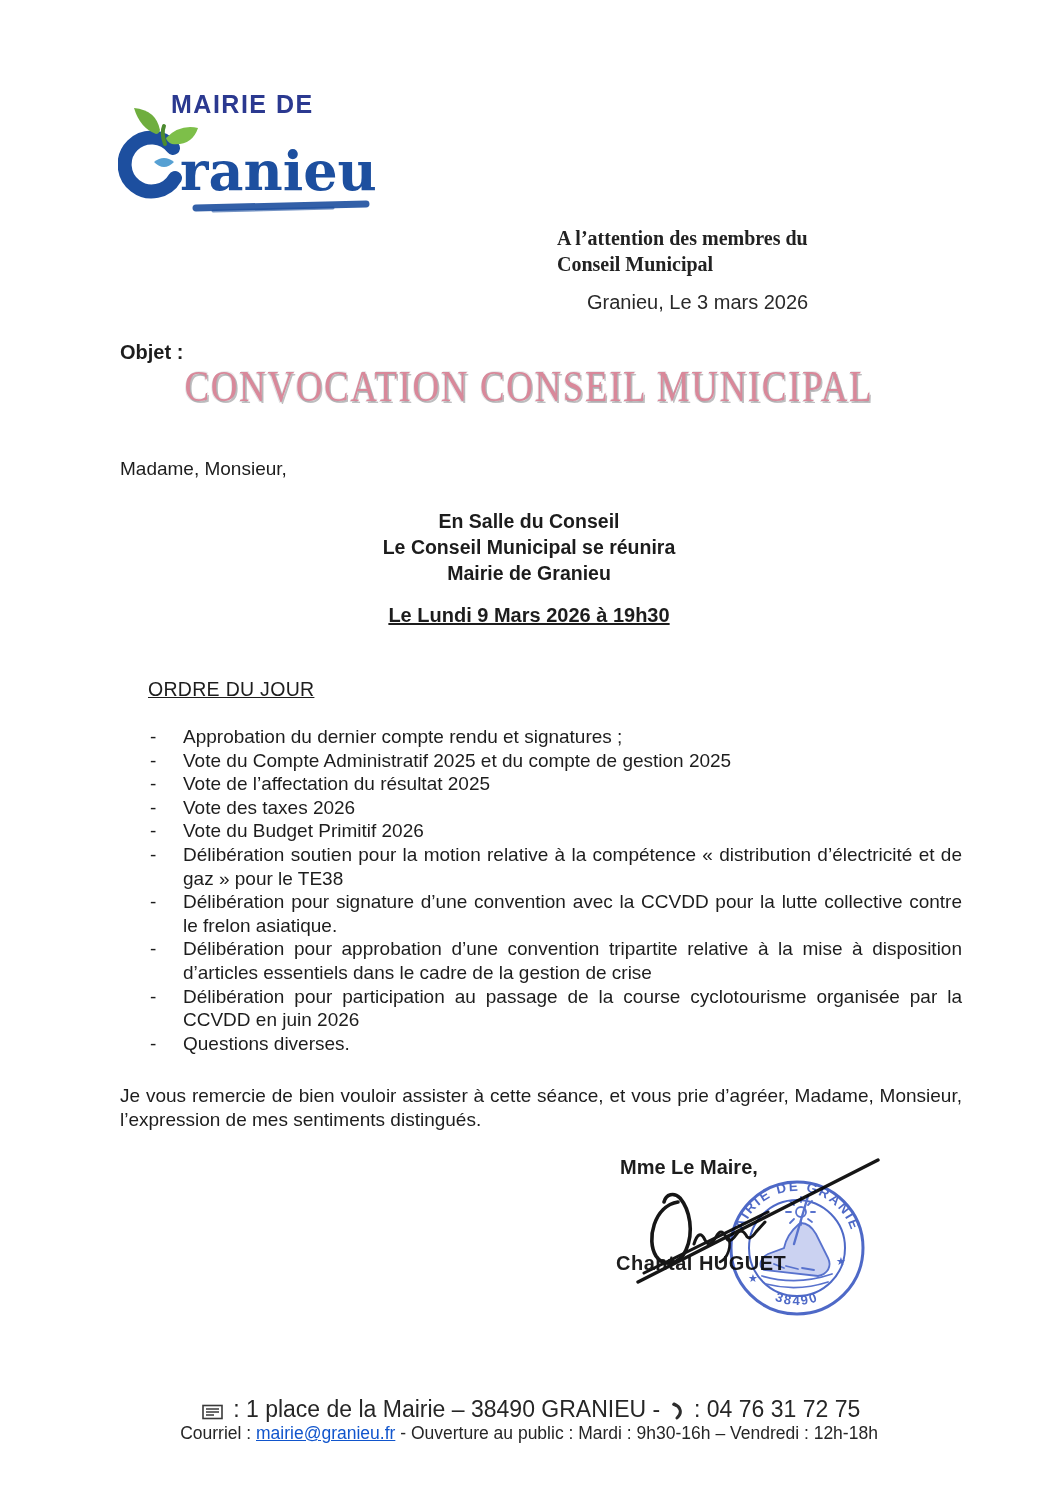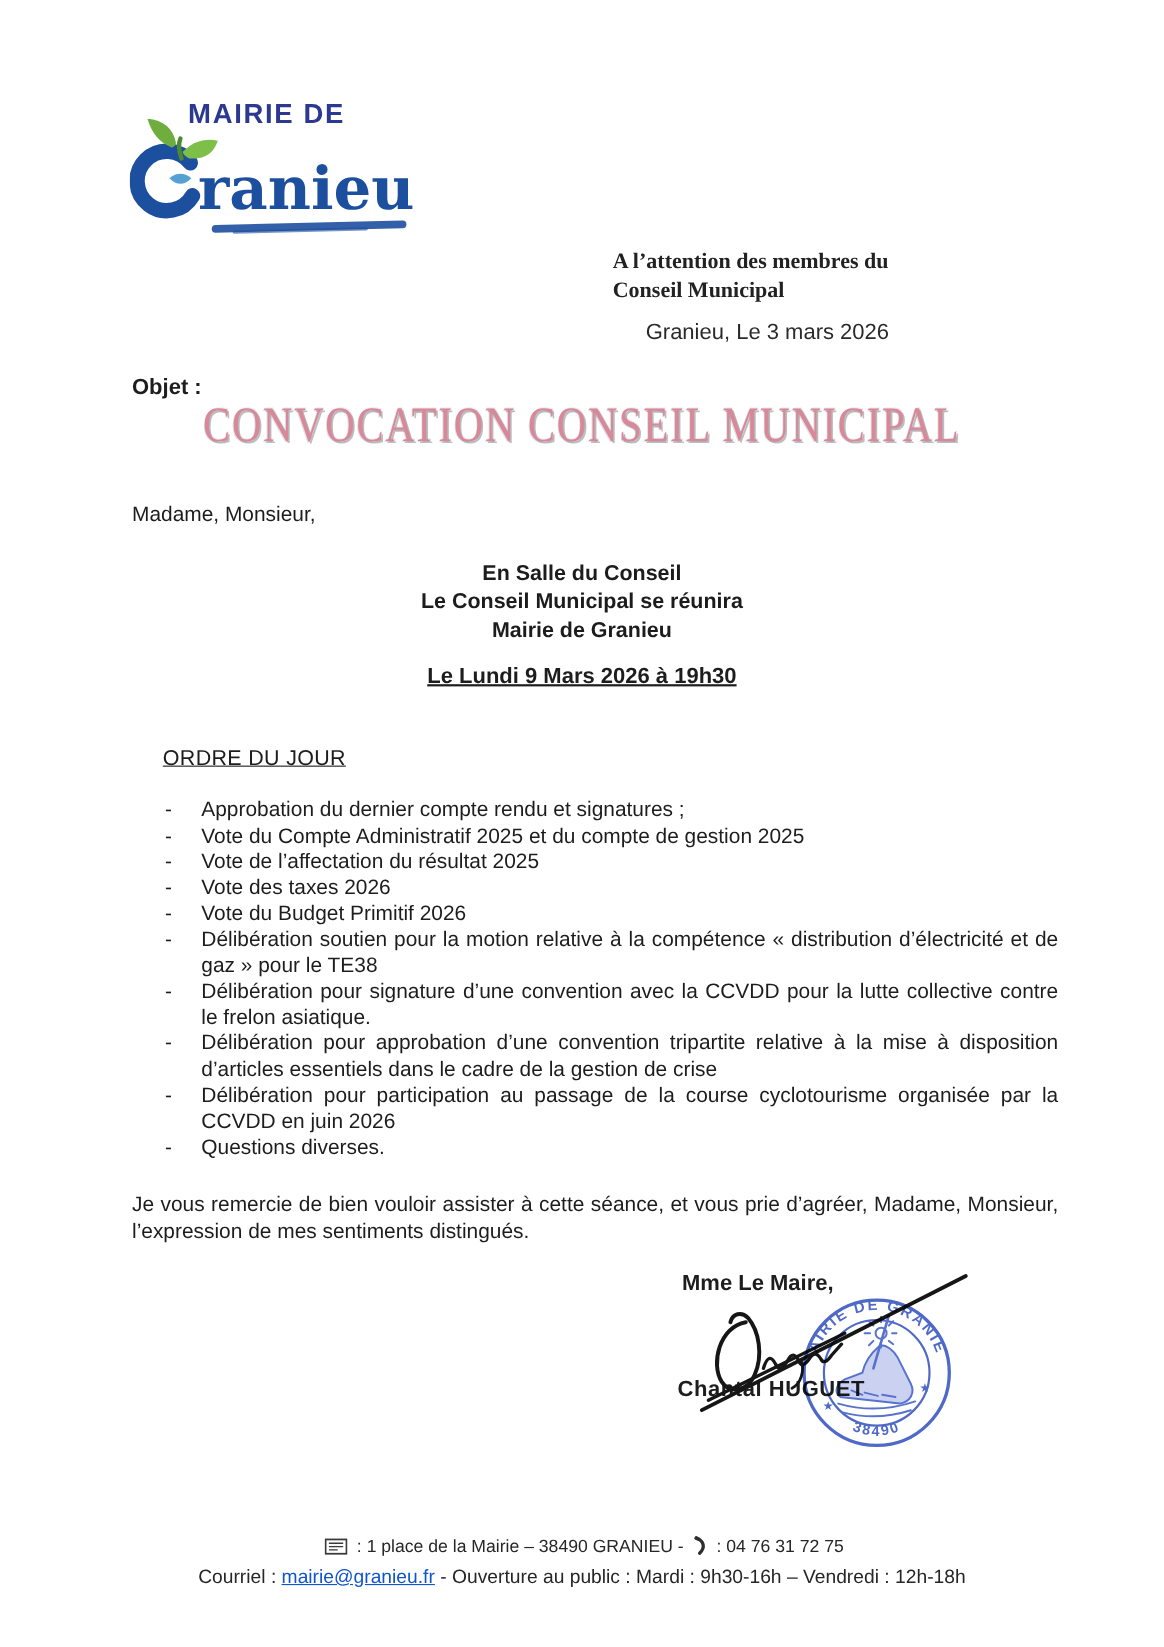--- a/index.html
+++ b/index.html
@@ -46,21 +46,21 @@
   .agenda-text{flex:1;text-align:justify;}
   .closing{left:120px;top:1084px;width:842px;font-size:19px;line-height:23.6px;text-align:justify;}
 
   
   .sig-title{left:620px;top:1156px;font-size:20px;font-weight:bold;}
   .sig-name{left:616px;top:1252px;font-size:20px;font-weight:bold;letter-spacing:0.5px;}
   .sig-strokes{left:610px;top:1140px;width:290px;height:165px;pointer-events:none;}
   .stamp{left:722px;top:1172px;width:150px;height:152px;mix-blend-mode:multiply;opacity:0.92;}
 
   
-  .footer-line1{left:0;top:1396px;width:1058px;text-align:center;font-size:16px;color:#262626;}
+  .footer-line1{left:0;top:1396px;width:1058px;text-align:center;font-size:23px;color:#262626;}
   .footer-line2{left:0;top:1423px;width:1058px;text-align:center;font-size:17.5px;color:#262626;}
   .footer-icon{display:inline-block;vertical-align:-3px;margin:0 4px;}
   .email-link{color:#1155cc;text-decoration:underline;}
 </style>
 </head>
 <body>
 
 <div class="page">
 
   <div class="abs logo-header">MAIRIE DE</div>

